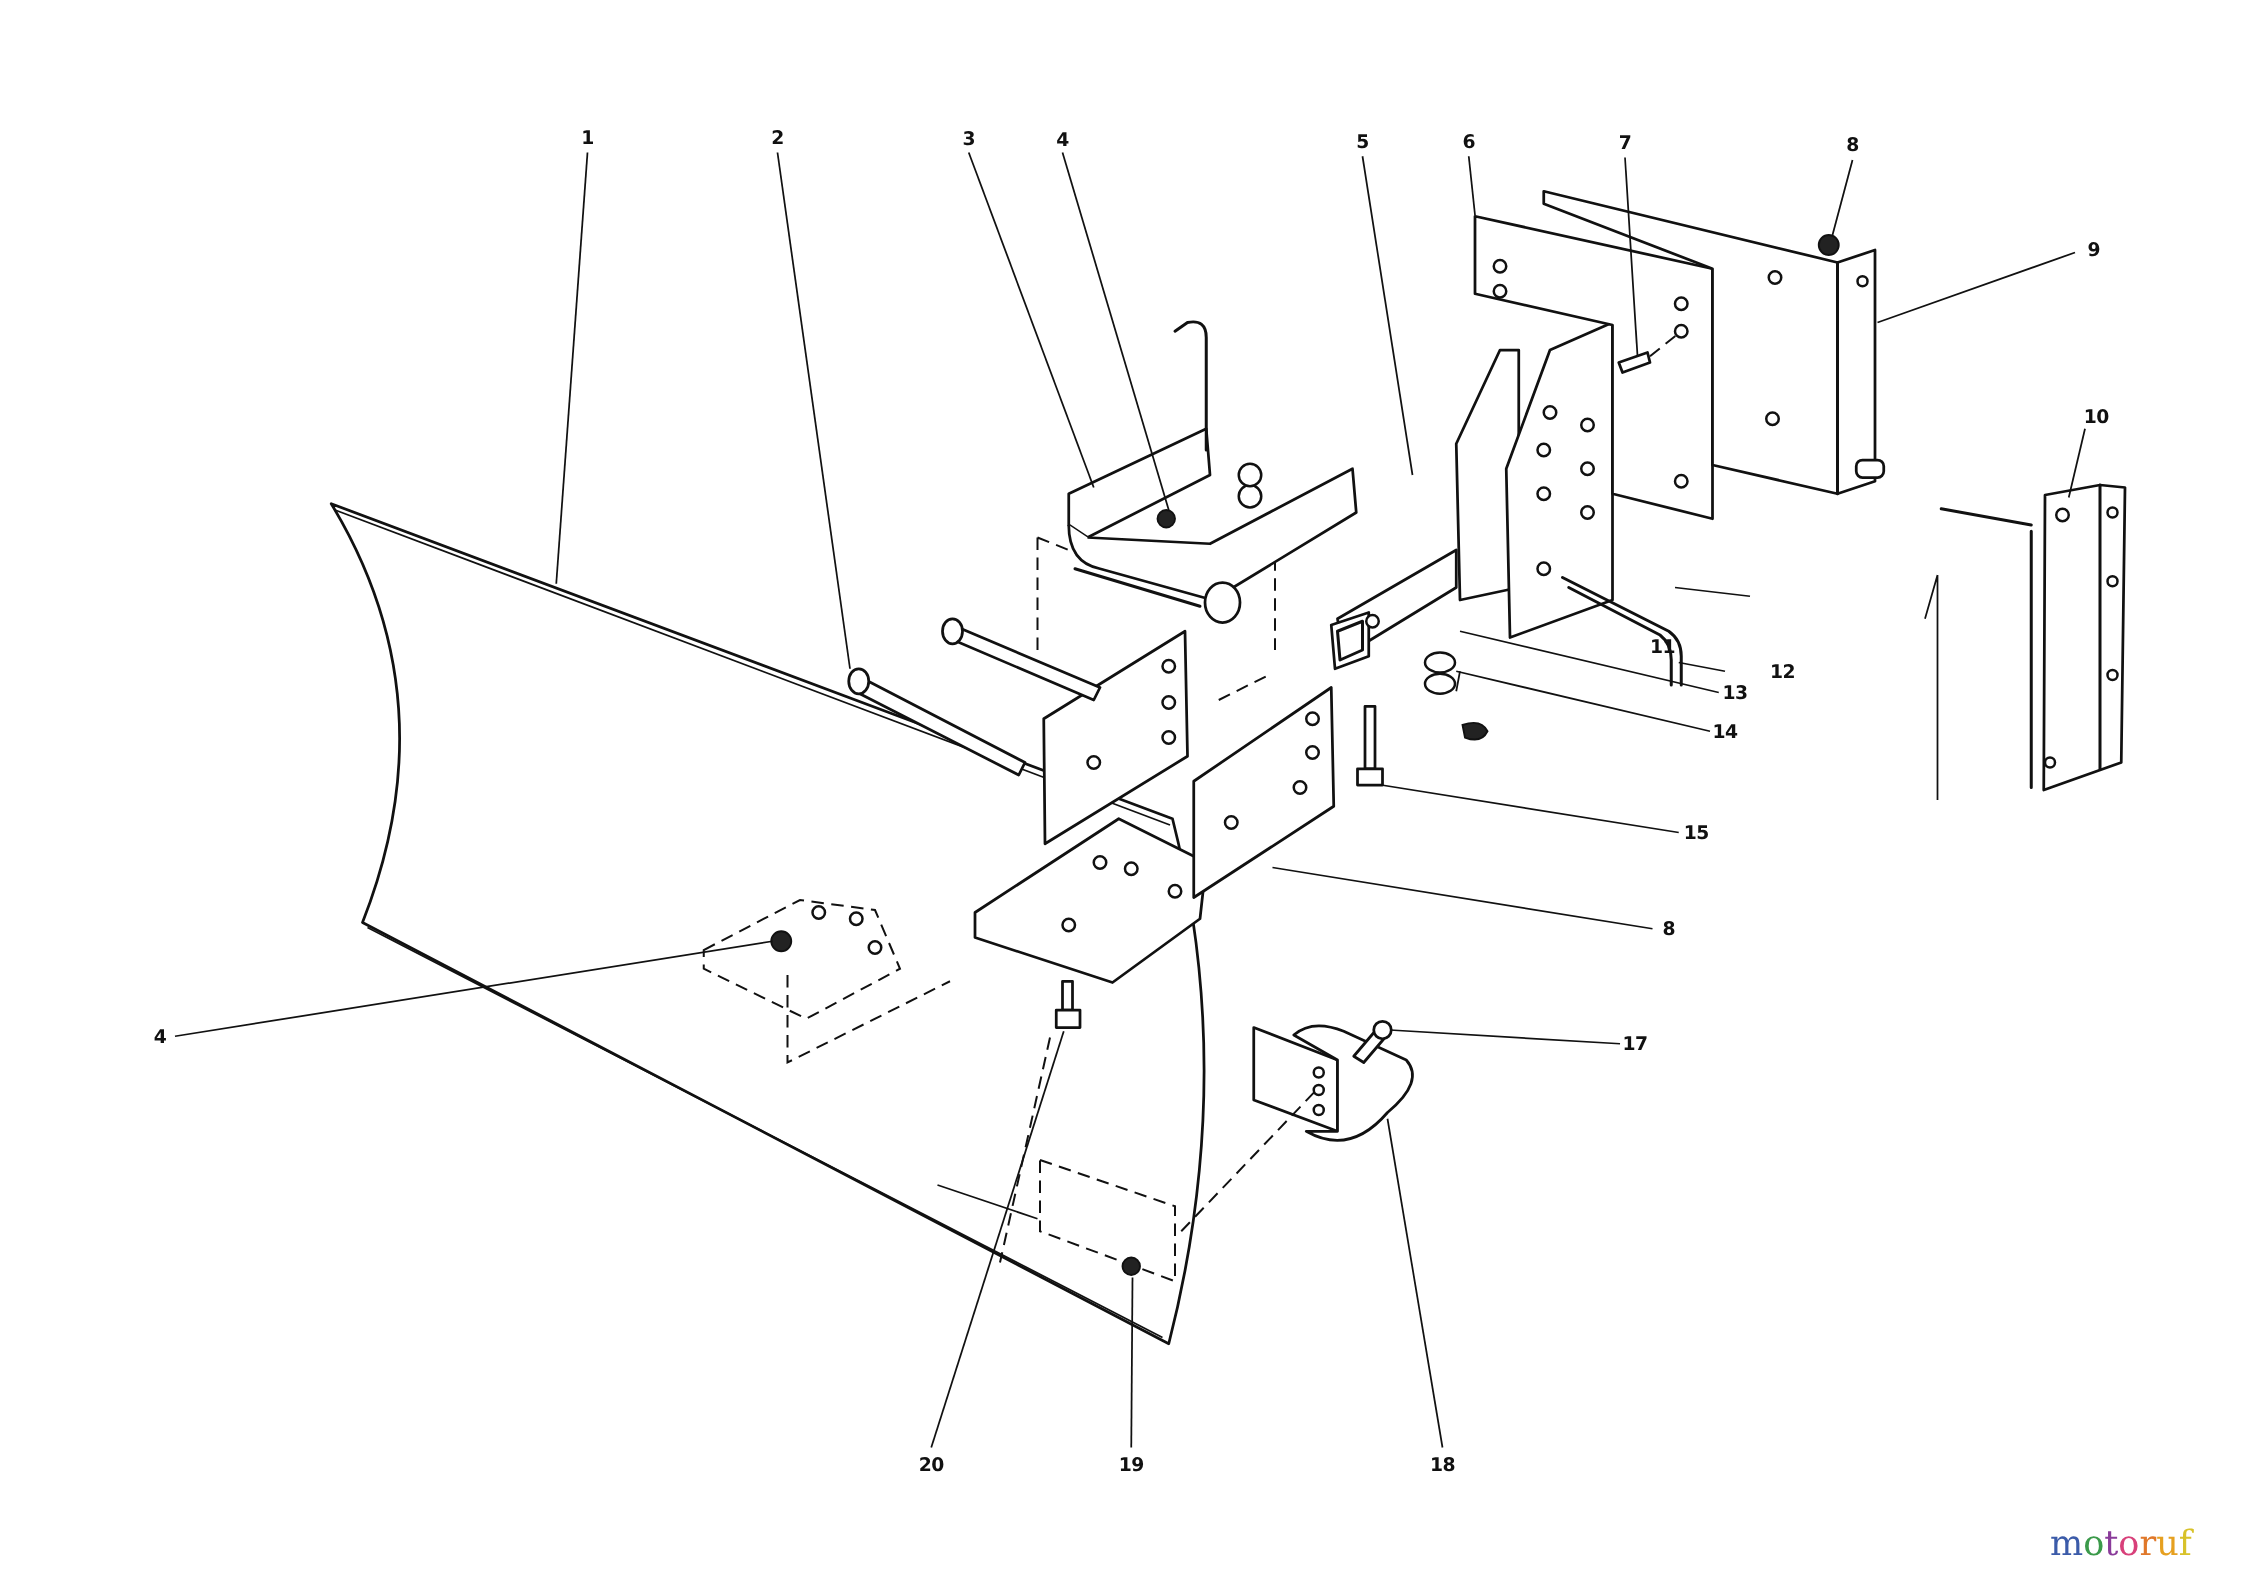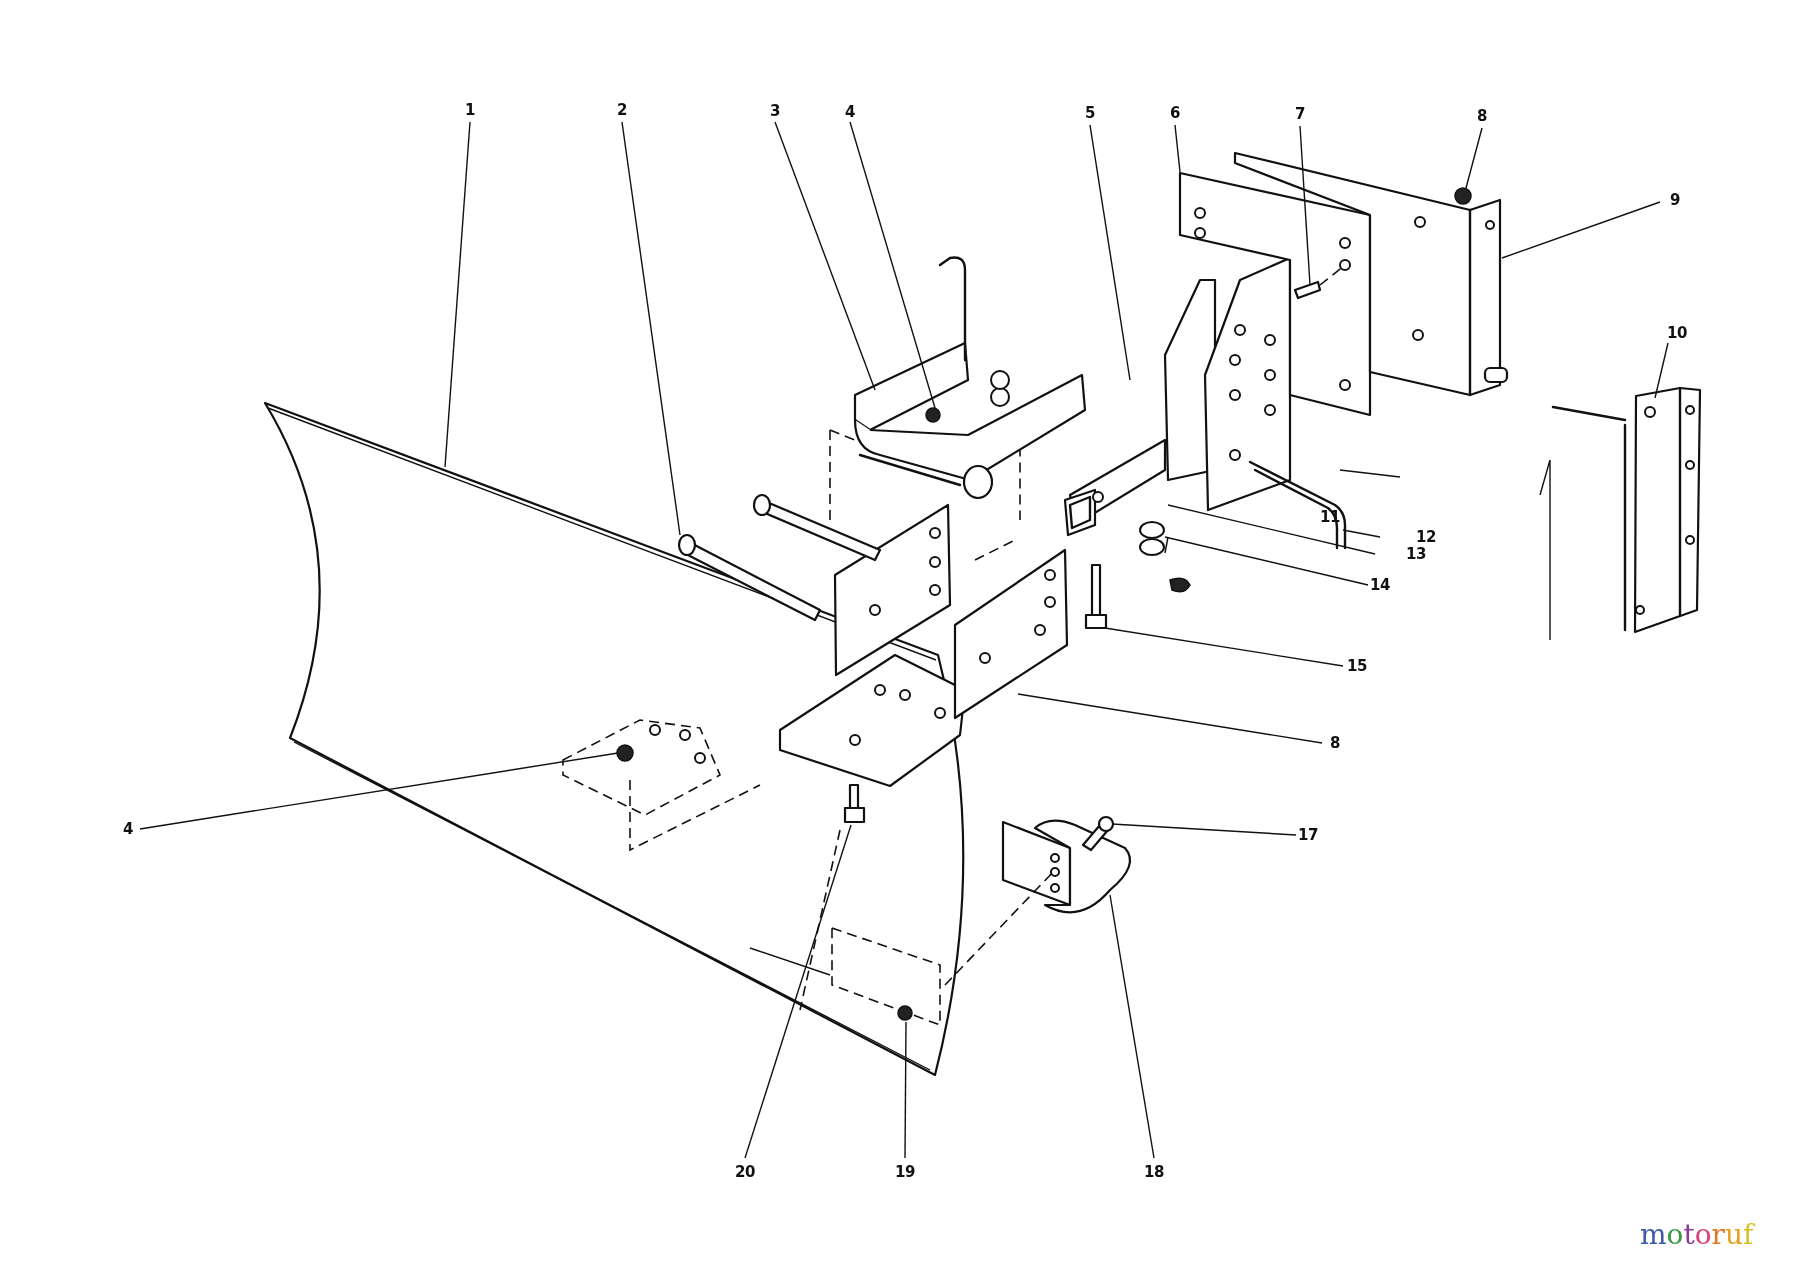--- a/index.html
+++ b/index.html
@@ -191,21 +191,21 @@
 <div class="callout" style="left:775px;top:111px;">3</div>
 <div class="callout" style="left:850px;top:112px;">4</div>
 <div class="callout" style="left:1090px;top:113px;">5</div>
 <div class="callout" style="left:1175px;top:113px;">6</div>
 <div class="callout" style="left:1300px;top:114px;">7</div>
 <div class="callout" style="left:1482px;top:116px;">8</div>
 <div class="callout" style="left:1675px;top:200px;">9</div>
 <div class="callout" style="left:1677px;top:333px;">10</div>
 <div class="callout" style="left:1330px;top:477px;margin-top:40px;">11</div>
 <div class="callout" style="left:1426px;top:537px;">12</div>
-<div class="callout" style="left:1388px;top:554px;margin-left:28px;">13</div>
+<div class="callout" style="left:1388px;top:554px;">13</div>
 <div class="callout" style="left:1380px;top:585px;">14</div>
 <div class="callout" style="left:1357px;top:666px;">15</div>
 <div class="callout" style="left:1335px;top:743px;">8</div>
 <div class="callout" style="left:128px;top:829px;">4</div>
 <div class="callout" style="left:1308px;top:835px;">17</div>
 <div class="callout" style="left:1154px;top:1172px;">18</div>
 <div class="callout" style="left:905px;top:1172px;">19</div>
 <div class="callout" style="left:745px;top:1172px;">20</div>
 
 <div class="wm">

